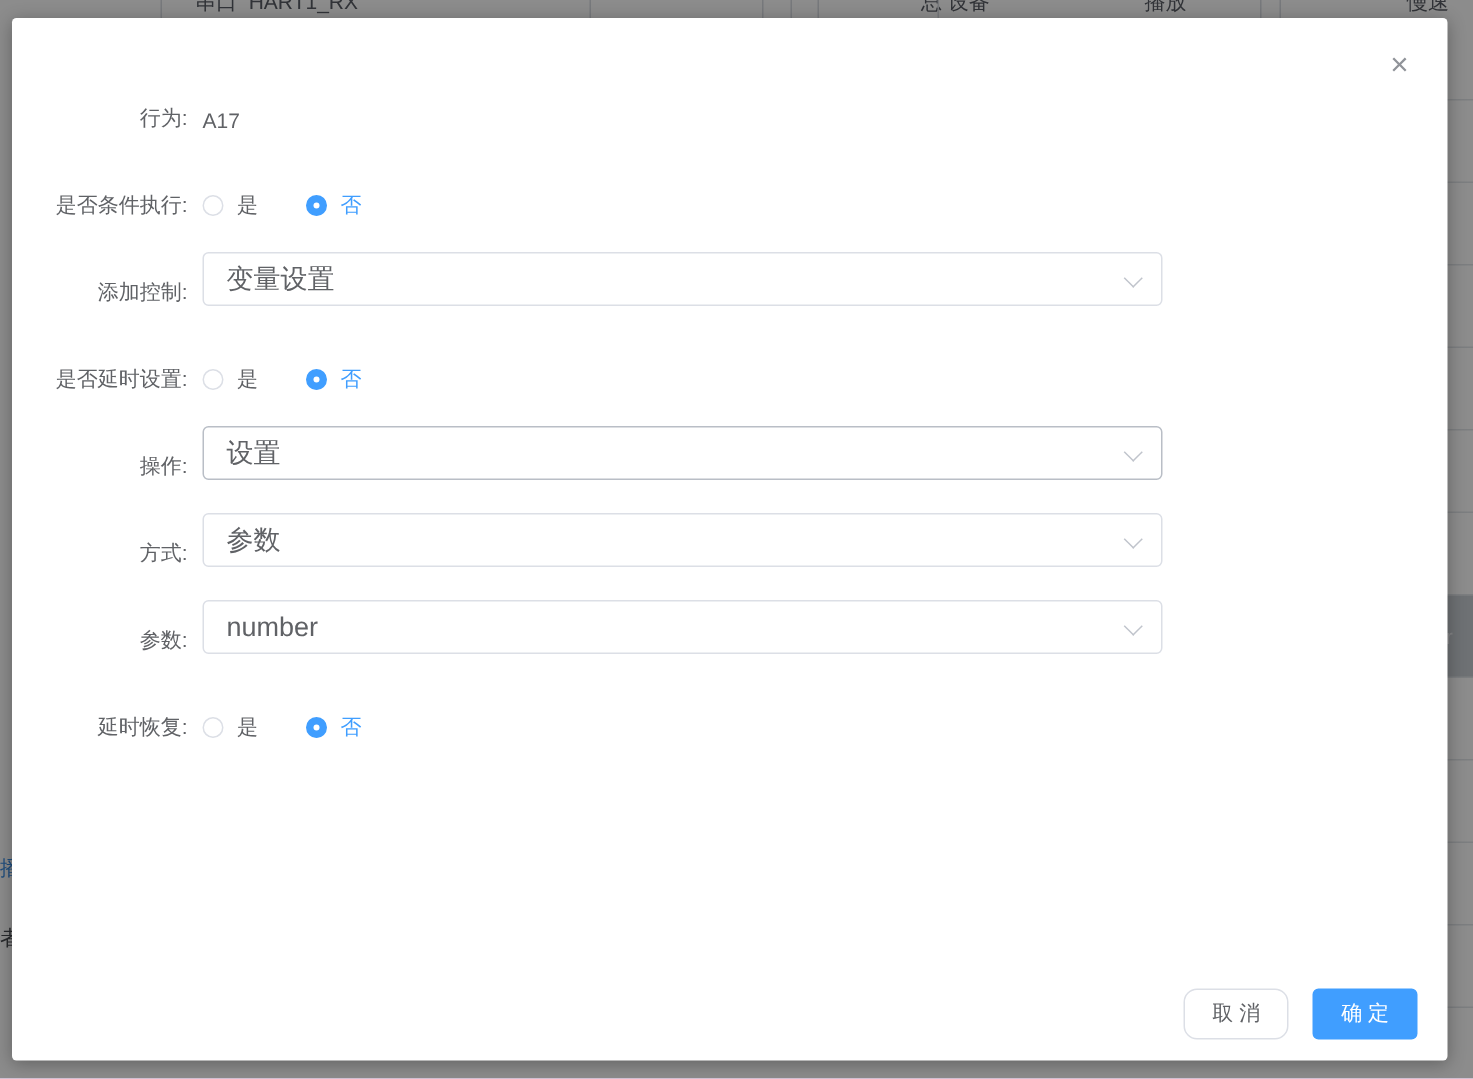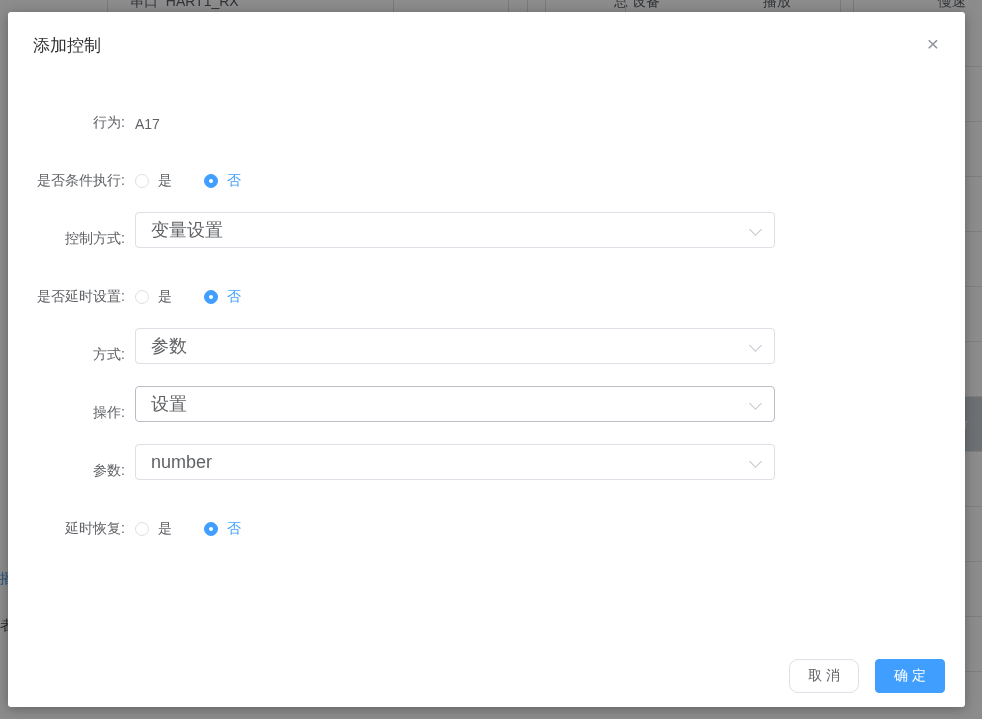--- a/index.html
+++ b/index.html
@@ -102,23 +102,20 @@
     </div>
 
 
     <span class="bg-left-frag blue">播</span>
     <span class="bg-left-frag dark">者</span>
   </div>
 
   <div class="overlay"></div>
 
   <div class="dialog">
-    <div class="dialog-header">
-      <span class="dialog-title">添加控制</span>
-    </div>
     <div class="close-btn">×</div>
 
     <div class="dialog-form">
 
       <div class="form-item">
         <div class="form-label">行为:</div>
         <div class="plain-value">A17</div>
       </div>
 
       <div class="form-item">
@@ -129,21 +126,21 @@
             <span class="radio-text">是</span>
           </div>
           <div class="radio checked">
             <span class="radio-dot"></span>
             <span class="radio-text">否</span>
           </div>
         </div>
       </div>
 
       <div class="form-item">
-        <div class="form-label">控制方式:</div>
+        <div class="form-label">添加控制:</div>
         <div class="select">
           <span class="select-value">变量设置</span>
           <span class="chevron"></span>
         </div>
       </div>
 
       <div class="form-item">
         <div class="form-label">是否延时设置:</div>
         <div class="radio-group">
           <div class="radio">
@@ -152,31 +149,31 @@
           </div>
           <div class="radio checked">
             <span class="radio-dot"></span>
             <span class="radio-text">否</span>
           </div>
         </div>
       </div>
 
 
       <div class="form-item">
+        <div class="form-label">操作:</div>
+        <div class="select darker">
+          <span class="select-value">设置</span>
+          <span class="chevron"></span>
+        </div>
+      </div>
+
+      <div class="form-item">
         <div class="form-label">方式:</div>
         <div class="select">
           <span class="select-value">参数</span>
-          <span class="chevron"></span>
-        </div>
-      </div>
-
-      <div class="form-item">
-        <div class="form-label">操作:</div>
-        <div class="select darker">
-          <span class="select-value">设置</span>
           <span class="chevron"></span>
         </div>
       </div>
 
       <div class="form-item">
         <div class="form-label">参数:</div>
         <div class="select">
           <span class="select-value">number</span>
           <span class="chevron"></span>
         </div>

